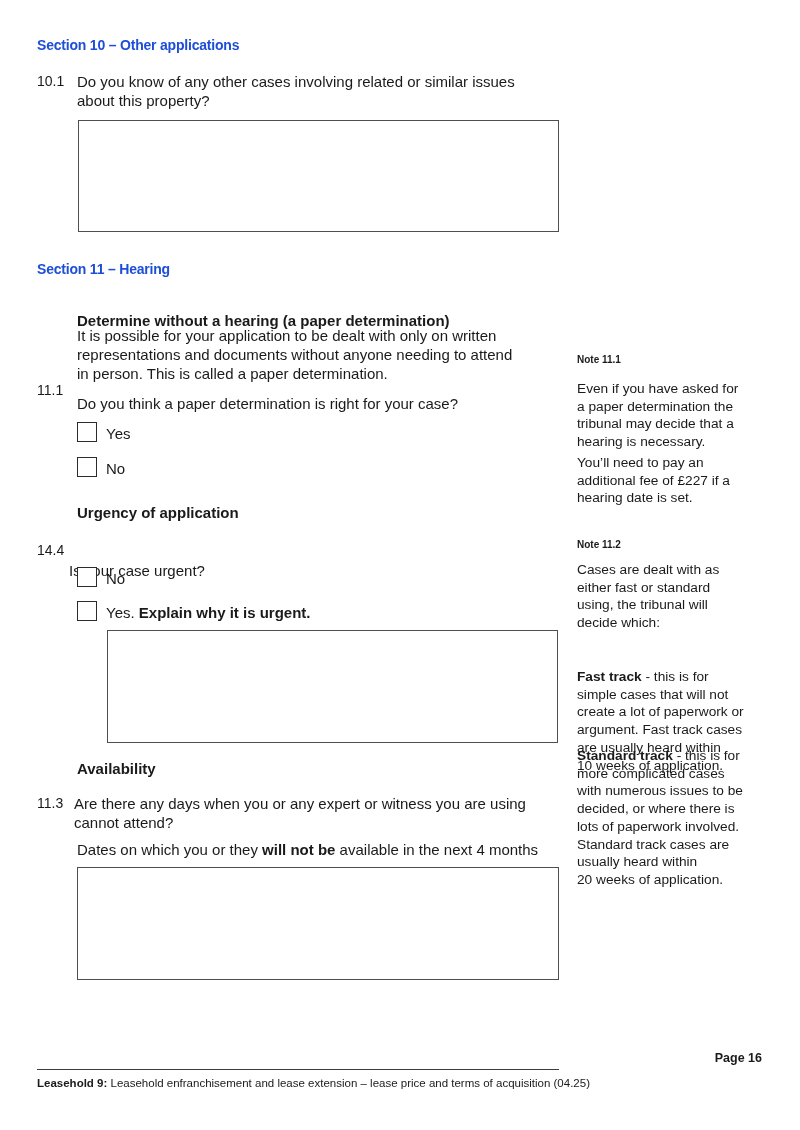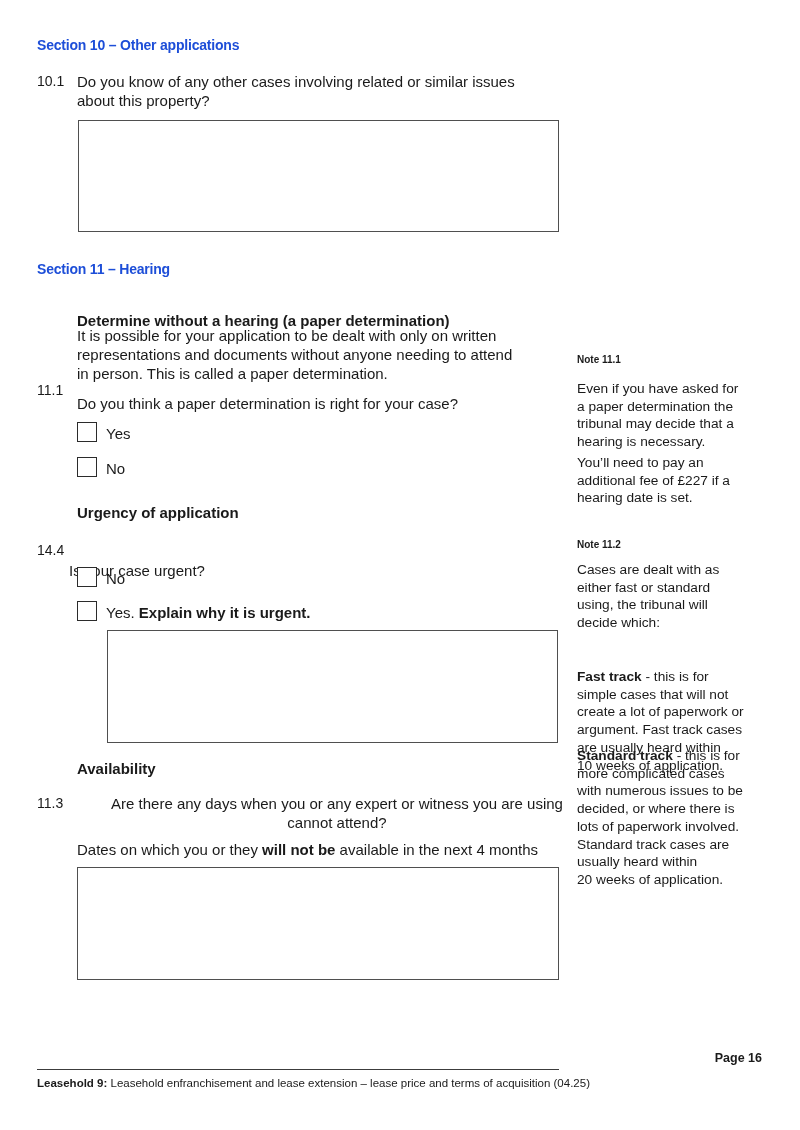--- a/index.html
+++ b/index.html
@@ -59,21 +59,21 @@
 <div class="abs checkbox" style="left:77px; top:567px;"></div>
 <div class="abs cb-label" style="left:106px; top:569px;">No</div>
 <div class="abs checkbox" style="left:77px; top:601px;"></div>
 <div class="abs cb-label nowrap" style="left:106px; top:603px;"><span>Yes. </span><span class="bold">Explain why it is urgent.</span></div>
 
 <div class="abs answer-box" style="left:107px; top:630px; width:451px; height:113px;"></div>
 
 <div class="abs sub-head" style="left:77px; top:759px;">Availability</div>
 
 <div class="abs qnum" style="left:37px; top:794px;">11.3</div>
-<div class="abs body15 lines" style="left:87px; top:794px;text-align:center;">Are there any days when you or any expert or witness you are using
+<div class="abs body15 lines" style="left:74px; top:794px;">Are there any days when you or any expert or witness you are using
 cannot attend?</div>
 
 <div class="abs body15 nowrap" style="left:77px; top:840px;"><span>Dates on which you or they </span><span class="bold">will not be</span><span> available in the next 4 months</span></div>
 
 <div class="abs answer-box" style="left:77px; top:867px; width:482px; height:113px;"></div>
 
 <div class="abs note-title" style="left:577px; top:351px;">Note 11.1</div>
 <div class="abs note-text" style="left:577px; top:380px;">Even if you have asked for
 a paper determination the
 tribunal may decide that a

